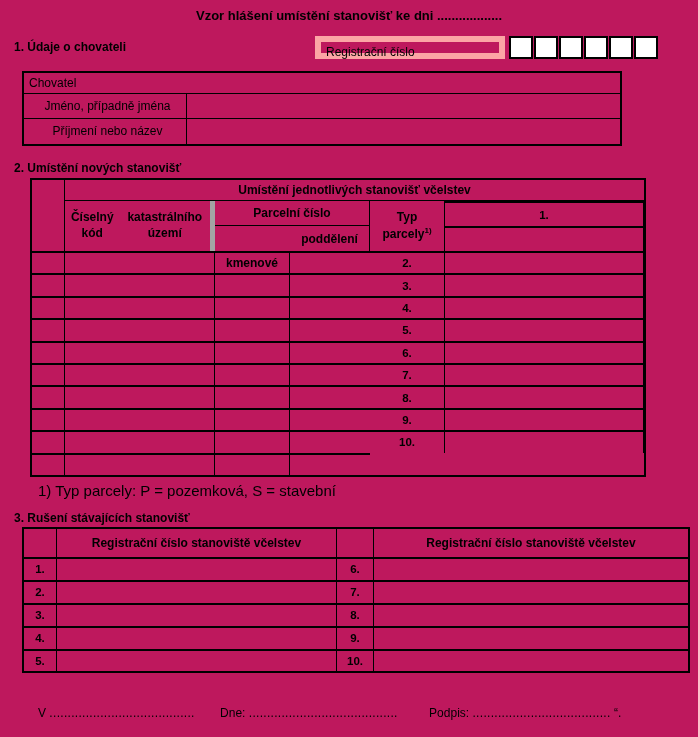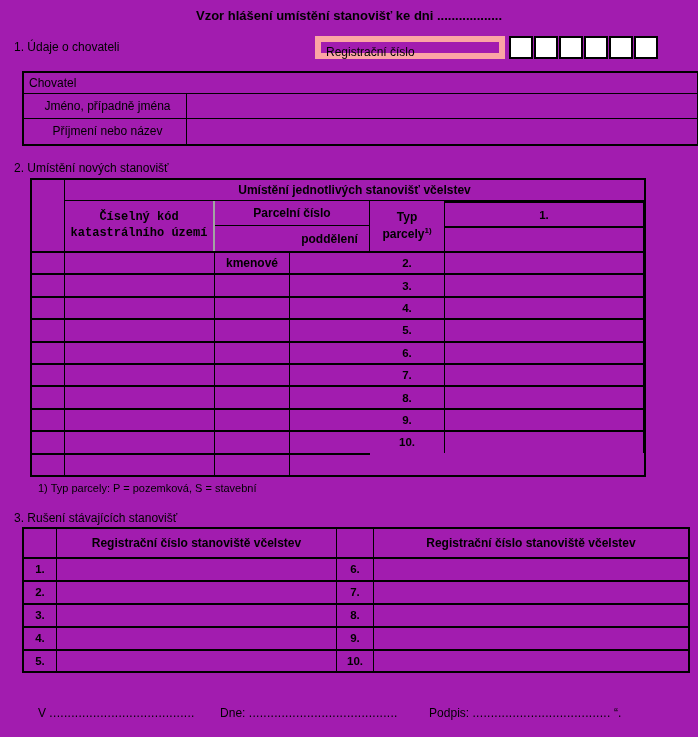--- a/index.html
+++ b/index.html
@@ -1,66 +1,66 @@
 <!DOCTYPE html>
 <html><head>
 <meta charset="utf-8">
 <style>
   * { box-sizing: border-box; }
   html, body { margin: 0; padding: 0; background: #ffffff; }
   .page {
     position: relative; width: 698px; height: 737px; overflow: hidden;
-    background: #a21caf; color: #000;
+    background: #be185d; color: #000;
     font-family: "Liberation Sans", sans-serif; font-size: 12px;
   }
   .doc-title {
     position: absolute; top: 8px; left: 0; width: 698px;
     text-align: center; font-weight: bold; font-size: 13px;
   }
-  .sec-heading { position: absolute; left: 14px; font-weight: normal; font-size: 12px; }
+  .sec-heading { position: absolute; left: 14px; font-weight: bold; font-size: 12px; }
   #sec1h { top: 40px; }
   #sec2h { top: 161px; }
   #sec3h { top: 511px; }
 
   
   .reg-group { position: absolute; top: 36px; left: 315px; display: flex; align-items: flex-start; }
   .reg-label { width: 190px; height: 23px; border: 6px solid #fca5a5; padding: 3px 0 0 5px; font-size: 12px; }
   .reg-cells { display: flex; margin-left: 4px; gap: 1px; }
   .reg-cell { width: 24px; height: 23px; border: 2px solid #000; background: #fff; }
 
   
-  .chovatel { position: absolute; top: 71px; left: 22px; width: 677px; border: 2px solid #000; }
+  .chovatel { position: absolute; top: 71px; left: 22px; width: 600px; border: 2px solid #000; }
   .chov-header { height: 21px; padding: 3px 0 0 5px; border-bottom: 1px solid #000; }
   .chov-row { display: flex; height: 25px; border-bottom: 1px solid #000; text-align: center; }
   .chov-row.last { border-bottom: 0; }
   .chov-label { width: 163px; padding: 5px 0 0 5px; border-right: 1px solid #000; }
   .chov-value { flex: 1; }
 
   
   .t2 {
     position: absolute; top: 178px; left: 30px; width: 616px; border: 2px solid #000;
     display: grid; grid-template-columns: 33px 150px 75px 80px 75px 1fr;
     grid-template-rows: 21px 25px 25px repeat(10, 22.4px);
   }
   .hc { font-weight: bold; display: flex; align-items: center; justify-content: center; text-align: center; }
   #t2-numhead { grid-column: 1; grid-row: 1 / 4; border-right: 1px solid #000; }
   #t2-span    { grid-column: 2 / 7; grid-row: 1; border-bottom: 1px solid #000; }
-  #t2-cad     { grid-column: 2; grid-row: 2 / 4; border-right: 2px solid #a3a3a3; flex-direction: column; line-height: 1.3; font-family: Liberation Mono, monospace; }
+  #t2-cad     { grid-column: 2; grid-row: 2 / 4; border-right: 5px solid #a3a3a3; flex-direction: row; line-height: 1.3; }
   #t2-parcel  { grid-column: 3 / 5; grid-row: 2; border-right: 1px solid #000; border-bottom: 1px solid #000; }
   #t2-kmen    { grid-column: 3; grid-row: 3; border-right: 1px solid #000; margin-top: 37px; }
   #t2-podd    { grid-column: 4; grid-row: 3; border-right: 1px solid #000; }
   #t2-typ     { grid-column: 5; grid-row: 2 / 4; border-right: 1px solid #000; flex-direction: column; line-height: 1.3; }
   #t2-nazev   { grid-column: 6; grid-row: 2 / 4; }
   sup { font-size: 8px; }
   .bn { border-top: 2px solid #000; border-right: 1px solid #000; font-weight: bold;
         display: flex; align-items: center; justify-content: center; font-size: 11.5px; }
   .bc { border-top: 2px solid #000; border-right: 1px solid #000; }
   .bc.last { border-right: 0; }
 
-  .footnote { position: absolute; top: 482px; left: 38px; font-size: 11px; }
+  .footnote { position: absolute; top: 482px; left: 38px; font-size: 15px; }
 
   
   .t3 {
     position: absolute; top: 527px; left: 22px; width: 668px; border: 2px solid #000;
     display: grid; grid-template-columns: 33px 280px 37px 1fr;
     grid-template-rows: 28px repeat(5, 22.9px);
   }
   #t3-h1  { grid-column: 1; grid-row: 1; border-right: 1px solid #000; }
   #t3-vh1 { grid-column: 2; grid-row: 1; border-right: 1px solid #000; }
   #t3-h2  { grid-column: 3; grid-row: 1; border-right: 1px solid #000; }

